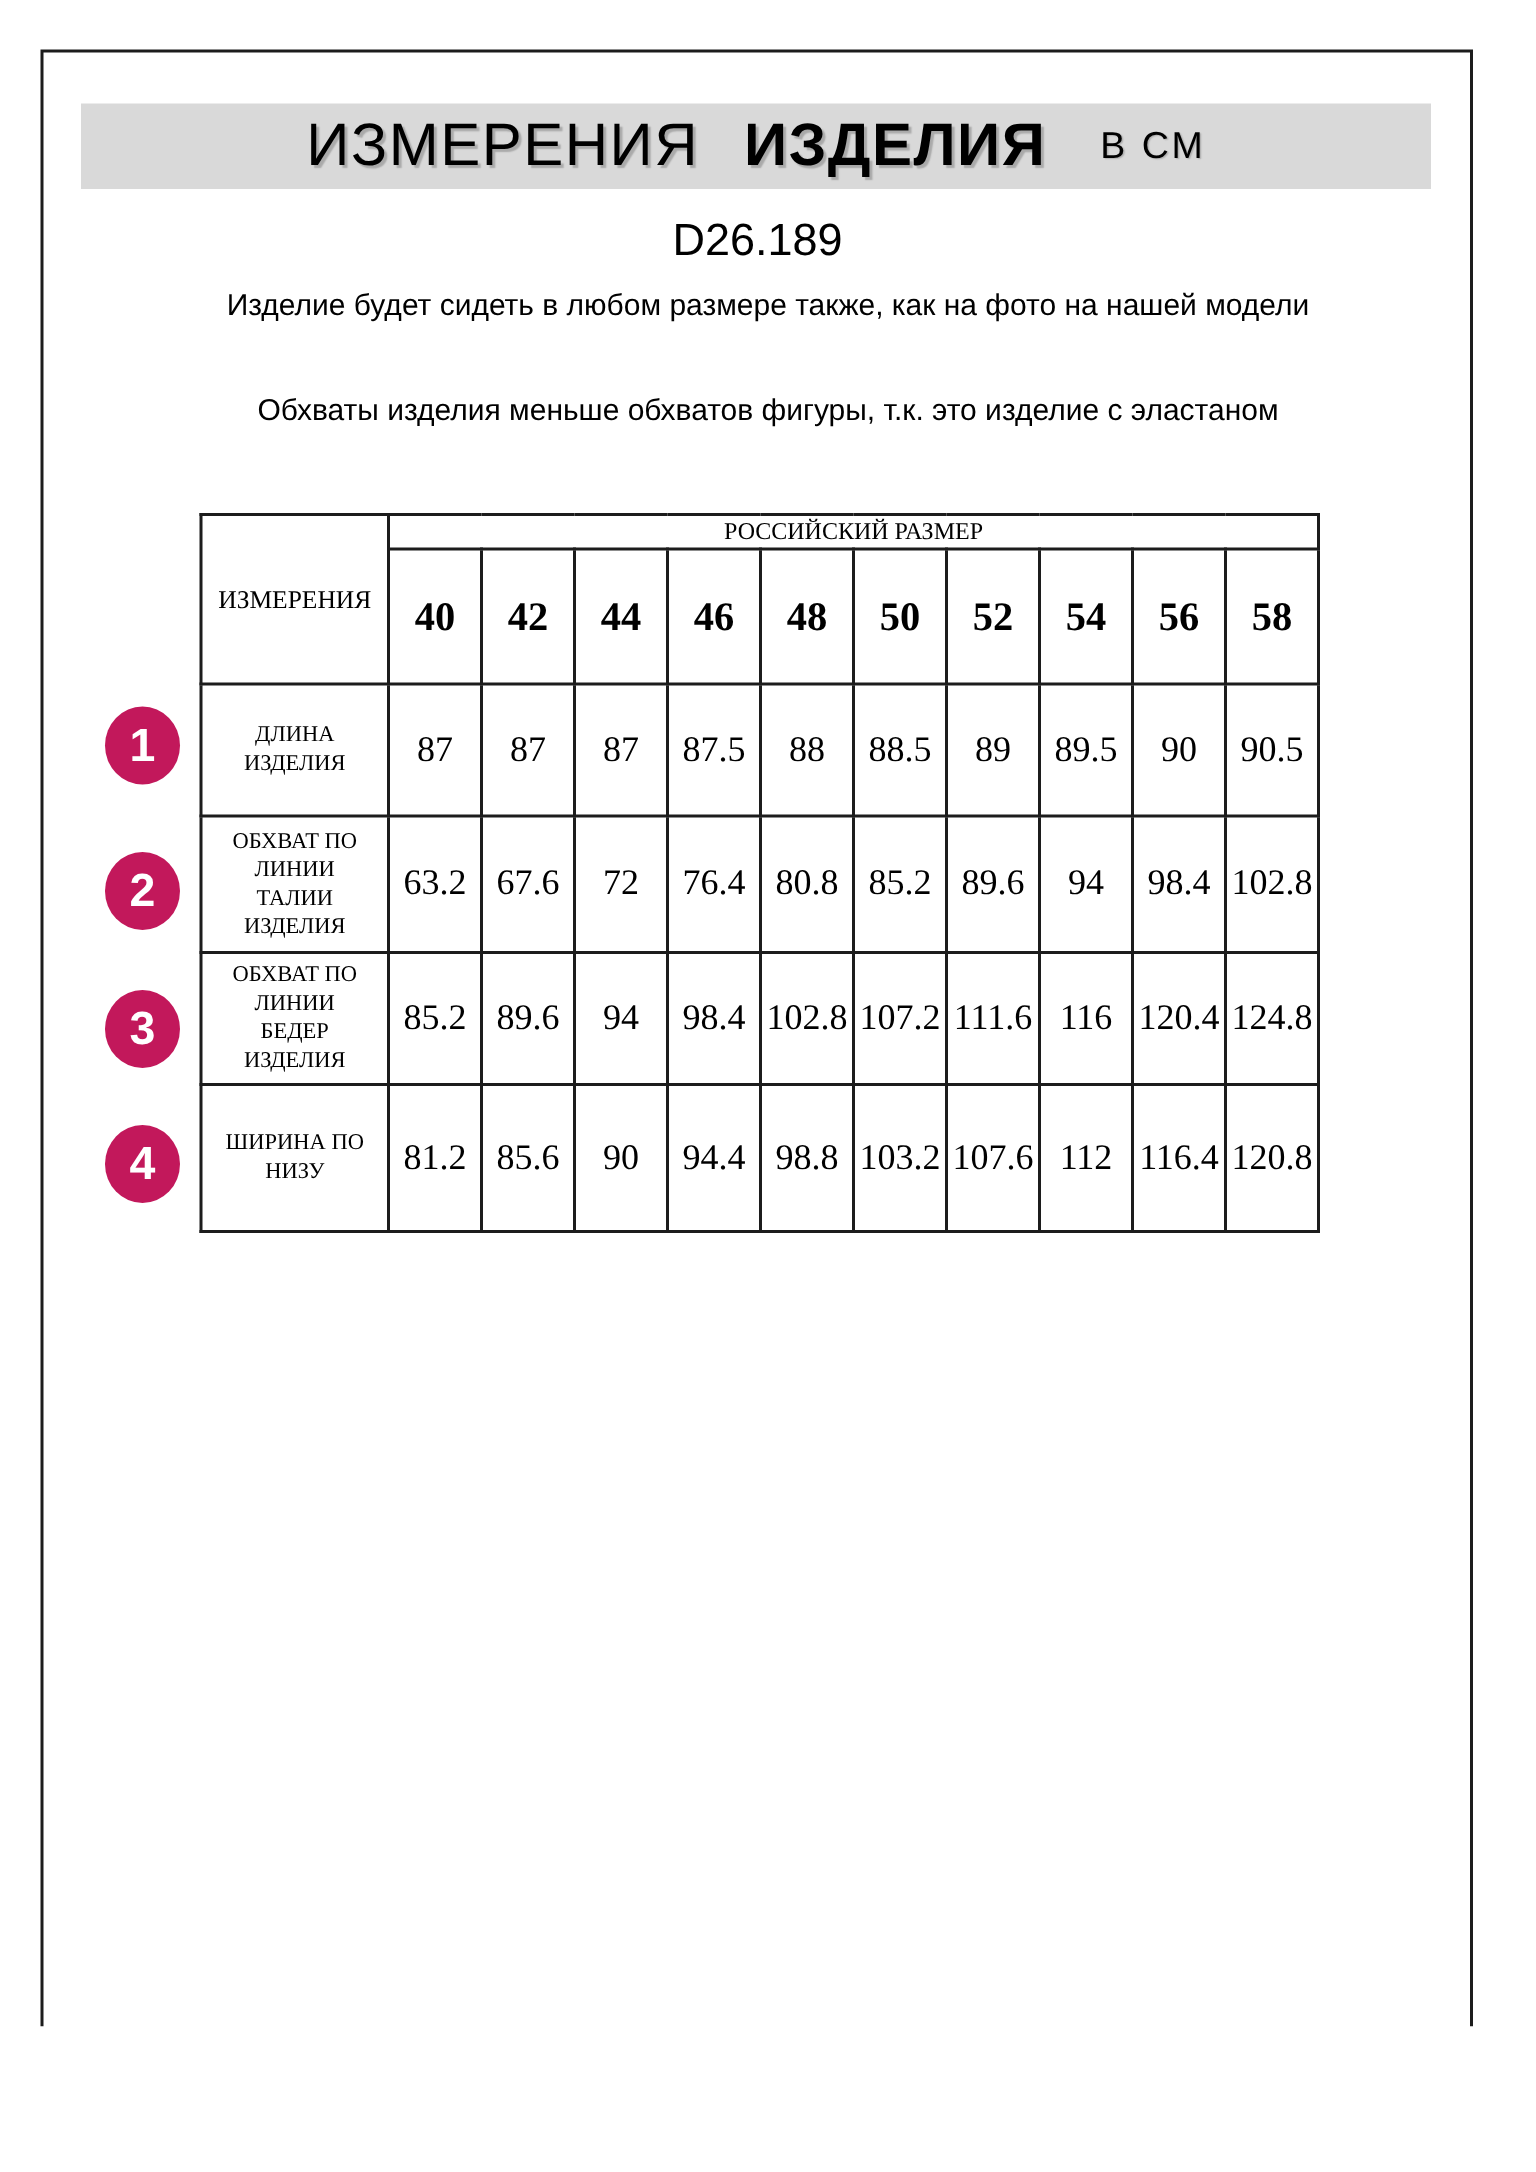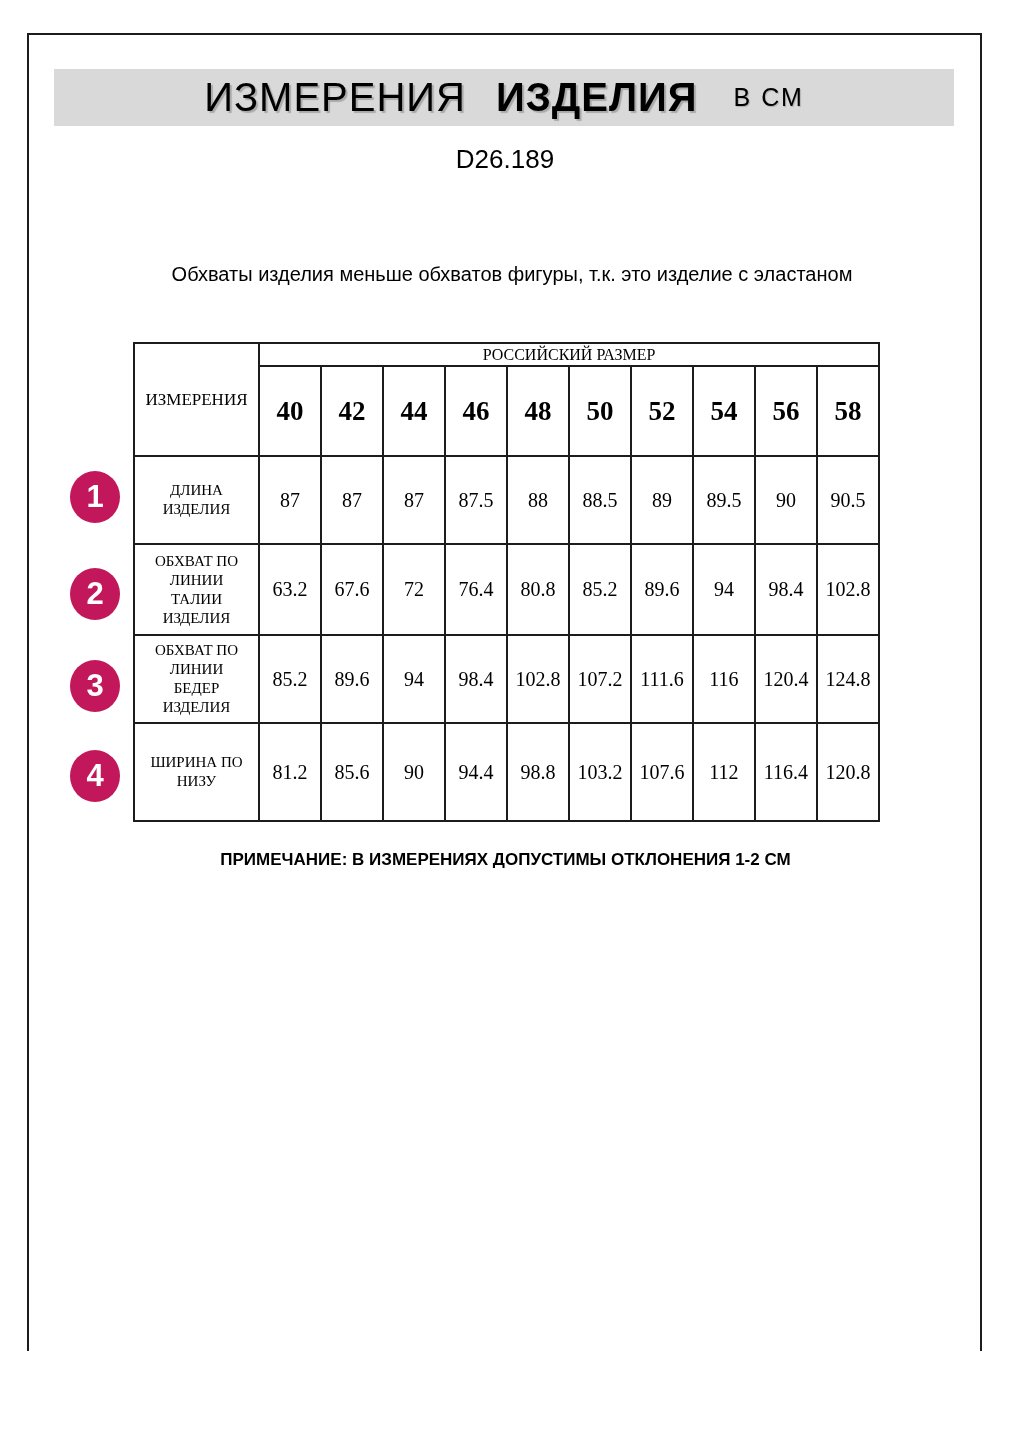--- a/index.html
+++ b/index.html
@@ -32,42 +32,42 @@
     margin-left:30px;
     text-shadow:2px 2px 1px rgba(0,0,0,0.22);
   }
   .title-unit {
     font-size:25px; font-weight:400; letter-spacing:2px;
     margin-left:36px;
     text-shadow:1px 1px 1px rgba(0,0,0,0.2);
   }
   .model-code {
     position:absolute; left:0; top:144px; width:1010px;
-    text-align:center; font-size:26px; font-weight:400;
+    text-align:center; font-size:30px; font-weight:400;
   }
   .intro-par {
     position:absolute; left:132px; width:760px;
     text-align:center; font-size:20px; line-height:27px;
   }
   .intro-par.p1 { top:191px; }
   .intro-par.p2 { top:261px; }
 
   .table-wrap { position:absolute; left:133px; top:342px; }
   table.size-table { border-collapse:collapse; table-layout:fixed; }
   table.size-table td {
     border:2px solid #1c1c1c;
     text-align:center; vertical-align:middle;
     padding:0;
     font-family:Liberation Serif, serif;
   }
   .corner-cell  { width:121px; font-size:17px; }
   .group-cell   { height:21px; font-size:16px; }
   .size-cell    { width:58px; height:88px; font-size:27px; font-weight:700; }
   .label-cell   { font-size:15px; line-height:19px; white-space:pre-line; }
-  .value-cell   { font-size:20px; }
+  .value-cell   { font-size:24px; }
   tr.r1 { height:88px;margin-left:12px; } tr.r2 { height:91px; } tr.r3 { height:88px; } tr.r4 { height:98px; }
 
   .row-badge {
     position:absolute; left:70px;
     width:50px; height:52px; border-radius:50%;
     background:#c2185b; color:#ffffff;
     display:flex; align-items:center; justify-content:center;
     font-size:31px; font-weight:700;
   }
   .badge-1 { top:471px; } .badge-2 { top:568px; } .badge-3 { top:660px; } .badge-4 { top:750px; }
@@ -85,20 +85,21 @@
   <div class="frame"></div>
 
   <div class="title-band">
     <span class="title-main">ИЗМЕРЕНИЯ</span>
     <span class="title-bold">ИЗДЕЛИЯ</span>
     <span class="title-unit">В СМ</span>
   </div>
 
   <div class="model-code">D26.189</div>
 
+  <div class="intro-par p1">Изделие будет сидеть в любом размере также, как на фото на нашей модели</div>
   <div class="intro-par p2">Обхваты изделия меньше обхватов фигуры, т.к. это изделие с эластаном</div>
 
   <div class="table-wrap">
     <table class="size-table">
       <colgroup>
         <col style="width:125px">
         <col style="width:62px">
           <col style="width:62px">
           <col style="width:62px">
           <col style="width:62px">
@@ -188,15 +189,14 @@
       </tr>
     </tbody>
       </table>
   </div>
 
   <div class="row-badge badge-1">1</div>
   <div class="row-badge badge-2">2</div>
   <div class="row-badge badge-3">3</div>
   <div class="row-badge badge-4">4</div>
 
-  <div class="note">ПРИМЕЧАНИЕ: В ИЗМЕРЕНИЯХ ДОПУСТИМЫ ОТКЛОНЕНИЯ 1-2 СМ</div>
 
 </div>
 
 </body></html>

